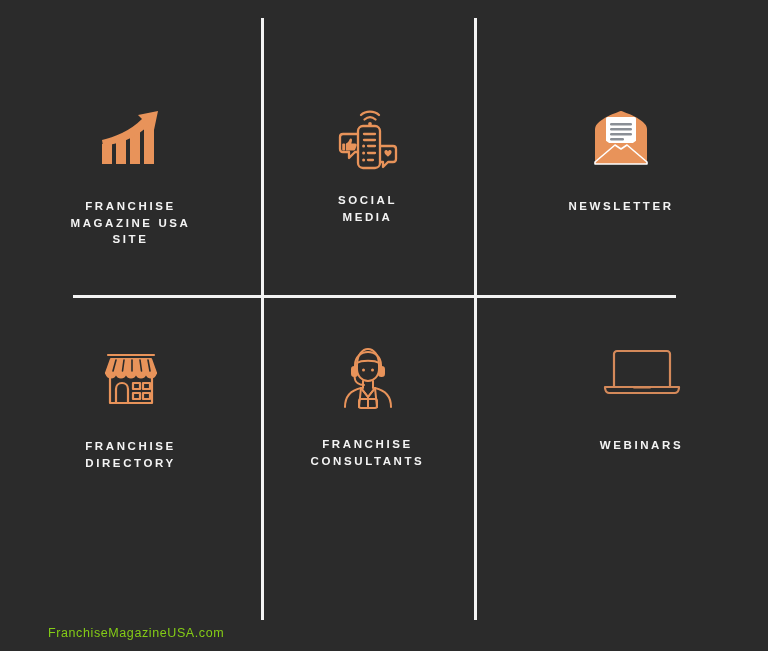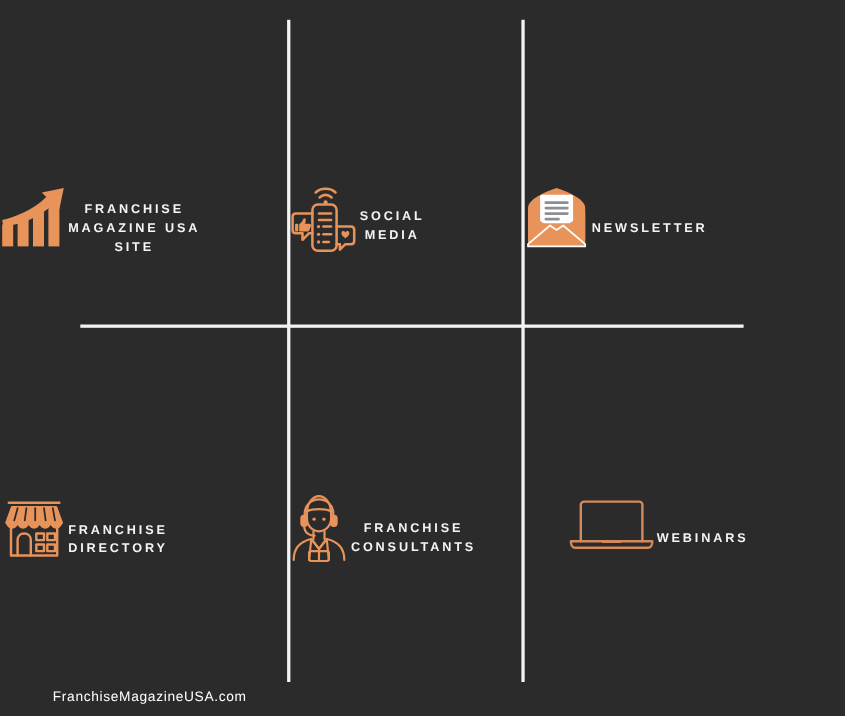--- a/index.html
+++ b/index.html
@@ -47,21 +47,21 @@
     top: 0;
     width: 768px;
     height: 620px;
     display: grid;
     grid-template-columns: 261px 213px 294px;
     grid-template-rows: 295px 325px;
   }
   .cell {
     position: relative;
     display: flex;
-    flex-direction: row;
+    flex-direction: column;
     align-items: center;
     justify-content: flex-start;
   }
   .cell .icon-wrap {
     display: flex;
     align-items: center;
     justify-content: center;
     height: 76px;
   }
   .cell .label {
@@ -85,21 +85,21 @@
   .cell.c3.r1 .label { margin-top: 16px; }
   .cell.c3.r2 { padding-top: 40px; padding-left: 41px; }
   .cell.c3.r2 .label { margin-top: 26px; }
   .cell.c2.r2 .label { margin-top: 20px; }
 
   
   .footer {
     position: absolute;
     left: 48px;
     top: 626px;
-    color: #ffffff;
+    color: #84cc16;
     font-size: 12.5px;
     letter-spacing: 0.6px;
     font-family: "Liberation Sans", sans-serif;
   }
 
   svg { display: block; }
 </style>
 </head>
 <body>
 

